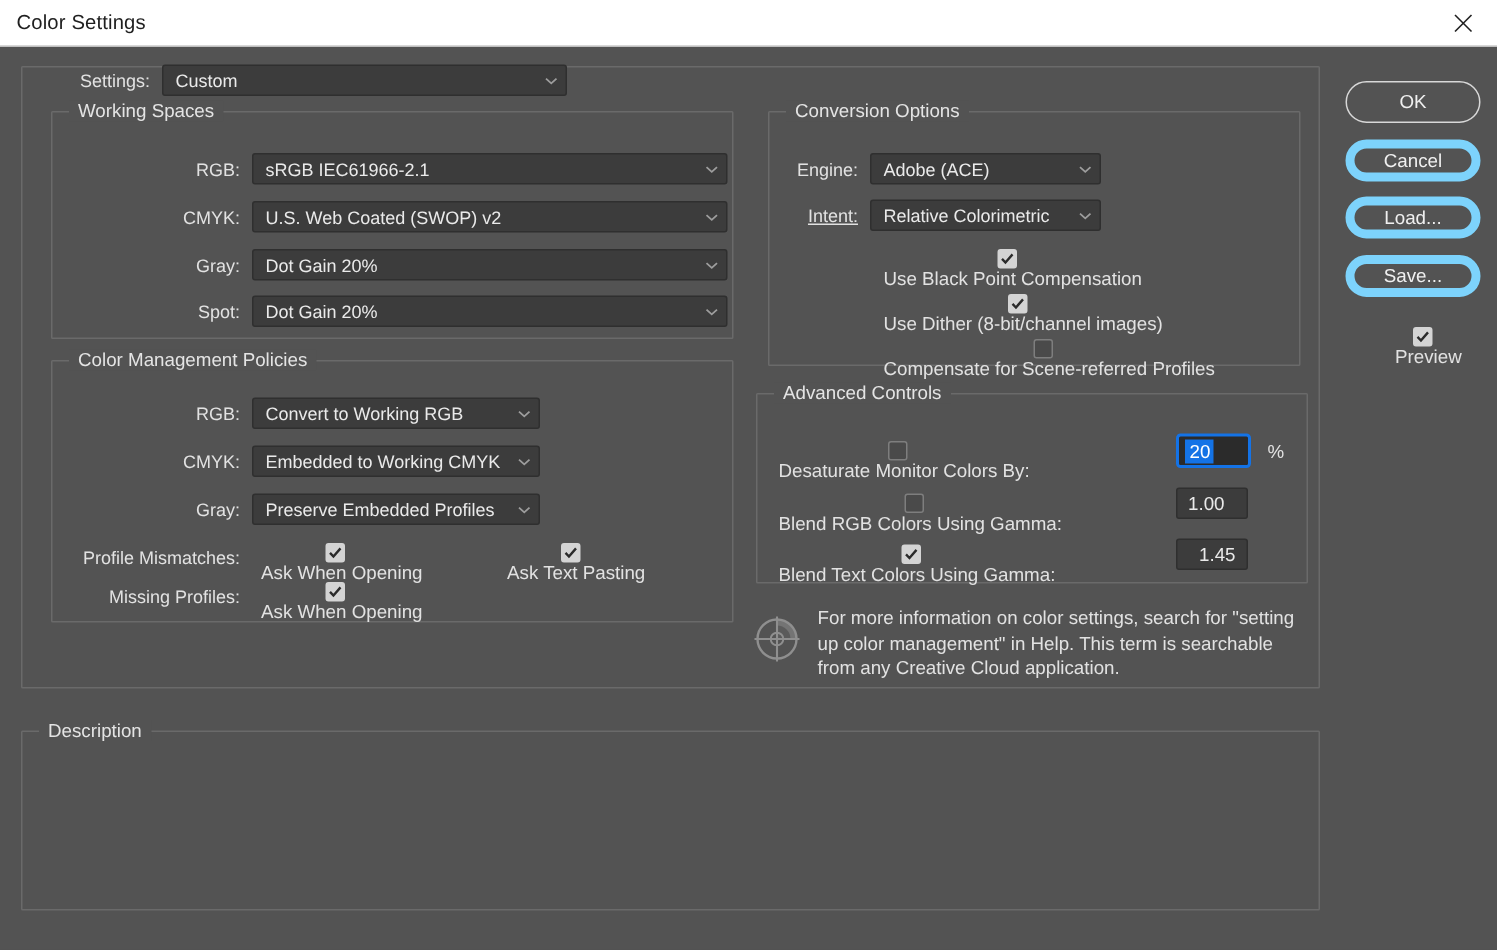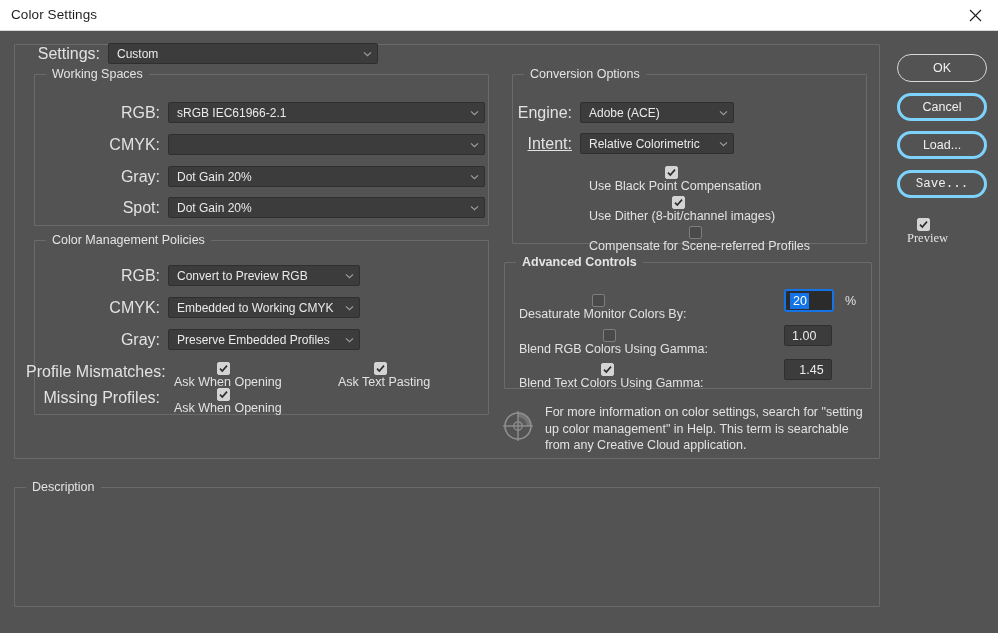--- a/index.html
+++ b/index.html
@@ -35,21 +35,21 @@
     border-radius: 1px;
   }
   .group-title {
     position: absolute; top: -8px; left: 11px;
     background: #535353; padding: 0 6px;
     font-size: 12.5px; color: #e4e4e4; white-space: nowrap;
   }
 
   
   .lbl {
-    position: absolute; font-size: 16px; color: #e2e2e2;
+    position: absolute; font-size: 12px; color: #e2e2e2;
     white-space: nowrap; line-height: 16px;
   }
   .lbl.right { text-align: right; }
 
   
   .dropdown {
     position: absolute; height: 21px;
     background: #3c3c3c; border: 1px solid #2f2f2f;
     border-radius: 2px; cursor: default;
   }
@@ -94,21 +94,21 @@
     margin-left: 4px;
   }
   .pct { position: absolute; font-size: 12.5px; color: #e2e2e2; }
 
   
   .btn {
     position: absolute; width: 90px; height: 28px;
     border-radius: 14px; background: transparent;
     display: flex; align-items: center; justify-content: center;
     font-size: 12.5px; color: #f0f0f0; cursor: default;
-    border: 3px solid #7dd3fc;
+    border: 6px solid #7dd3fc;
   }
   .btn.default { border: 1px solid #d8d8d8; }
 
   
   .info-icon { position: absolute; width: 34px; height: 34px; }
   .info-text {
     position: absolute; font-size: 12.5px; color: #e2e2e2;
     line-height: 16.5px; width: 325px;
   }
 </style>
@@ -148,20 +148,21 @@
     <div class="dd-text">sRGB IEC61966-2.1</div>
     <div class="chev">
       <svg width="9" height="6" viewBox="0 0 9 6">
           <path d="M1 1.4 L4.5 4.6 L8 1.4" fill="none" stroke="#9d9d9d" stroke-width="1.2"></path>
         </svg>
     </div>
   </div>
 
   <div class="lbl right" style="left:46px; top:137px; width:114px;">CMYK:</div>
   <div class="dropdown" style="left:168px; top:134px; width:317px;">
+    <div class="dd-text">U.S. Web Coated (SWOP) v2</div>
     <div class="chev">
       <svg width="9" height="6" viewBox="0 0 9 6">
           <path d="M1 1.4 L4.5 4.6 L8 1.4" fill="none" stroke="#9d9d9d" stroke-width="1.2"></path>
         </svg>
     </div>
   </div>
 
   <div class="lbl right" style="left:46px; top:169px; width:114px;">Gray:</div>
   <div class="dropdown" style="left:168px; top:166px; width:317px;">
     <div class="dd-text">Dot Gain 20%</div>
@@ -181,21 +182,21 @@
         </svg>
     </div>
   </div>
 
   <div class="group" style="left:34px; top:240px; width:455px; height:175px;">
     <div class="group-title">Color Management Policies</div>
   </div>
 
   <div class="lbl right" style="left:46px; top:268px; width:114px;">RGB:</div>
   <div class="dropdown" style="left:168px; top:265px; width:192px;">
-    <div class="dd-text">Convert to Preview RGB</div>
+    <div class="dd-text">Convert to Working RGB</div>
     <div class="chev">
       <svg width="9" height="6" viewBox="0 0 9 6">
           <path d="M1 1.4 L4.5 4.6 L8 1.4" fill="none" stroke="#9d9d9d" stroke-width="1.2"></path>
         </svg>
     </div>
   </div>
 
   <div class="lbl right" style="left:46px; top:300px; width:114px;">CMYK:</div>
   <div class="dropdown" style="left:168px; top:297px; width:192px;">
     <div class="dd-text">Embedded to Working CMYK</div>
@@ -282,21 +283,21 @@
           <path d="M1 4.6 L3.3 7 L8 1.6" fill="none" stroke="#2b2b2b" stroke-width="1.6"></path>
         </svg>
     </span>
     <span class="cblabel">Use Dither (8-bit/channel images)</span>
   </div>
   <div class="cbwrap" style="left:581px; top:226px;">
     <span class="cbox off"></span>
     <span class="cblabel">Compensate for Scene-referred Profiles</span>
   </div>
 
-  <div class="group" style="left:504px; top:262px; width:368px; height:127px;font-weight:bold;">
+  <div class="group" style="left:504px; top:262px; width:368px; height:127px;">
     <div class="group-title">Advanced Controls</div>
   </div>
 
   <div class="cbwrap" style="left:511px; top:294px;">
     <span class="cbox off"></span>
     <span class="cblabel">Desaturate Monitor Colors By:</span>
   </div>
   <div class="numfield focused" style="left:785px; top:290px;text-align:center;">
     <span class="numval">20</span>
   </div>
@@ -335,23 +336,23 @@
   <div class="info-text" style="left:545px; top:404px;">For more information on color settings, search for "setting up color management" in Help. This term is searchable from any Creative Cloud application.</div>
 
   <div class="group" style="left:14px; top:487px; width:866px; height:120px;">
     <div class="group-title">Description</div>
     <div class="lbl" style="left:12px; top:12px; width:840px; white-space:normal;"></div>
   </div>
 
   <div class="btn default" style="left:897px; top:54px;">OK</div>
   <div class="btn" style="left:897px; top:93px;">Cancel</div>
   <div class="btn" style="left:897px; top:131px;">Load...</div>
-  <div class="btn" style="left:897px; top:170px;font-family:Liberation Mono, monospace;">Save...</div>
-
-  <div class="cbwrap" style="left:899px; top:218px;font-family:Liberation Serif, serif;">
+  <div class="btn" style="left:897px; top:170px;">Save...</div>
+
+  <div class="cbwrap" style="left:922px; top:218px;">
     <span class="cbox on">
       <svg width="9" height="9" viewBox="0 0 9 9">
           <path d="M1 4.6 L3.3 7 L8 1.6" fill="none" stroke="#2b2b2b" stroke-width="1.6"></path>
         </svg>
     </span>
     <span class="cblabel">Preview</span>
   </div>
 
 </div>
 

